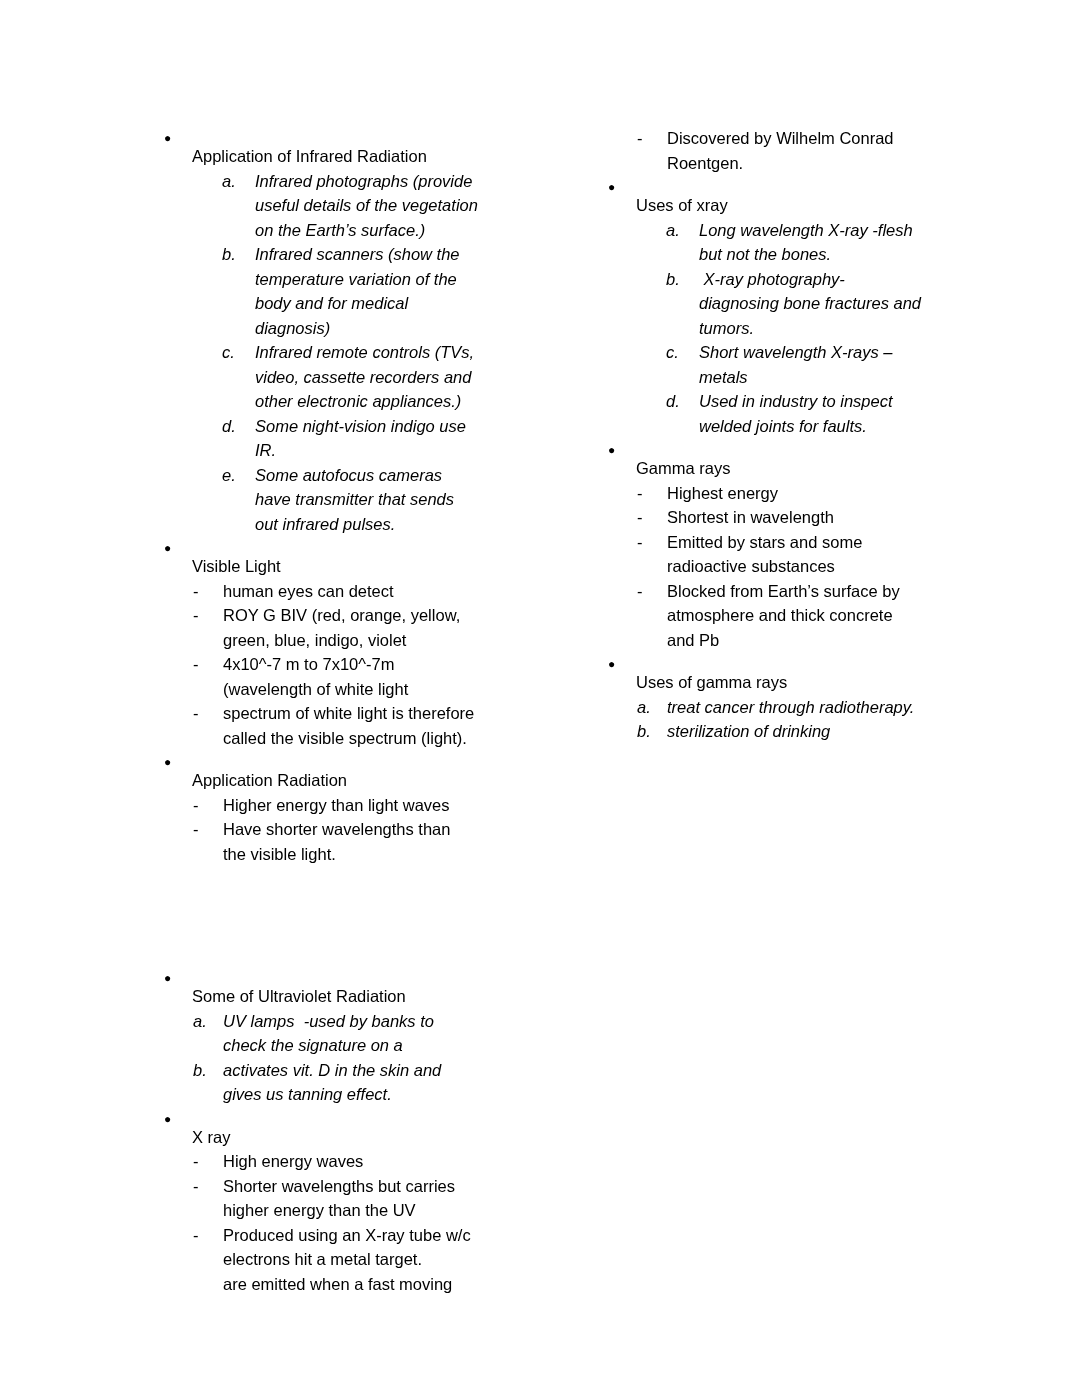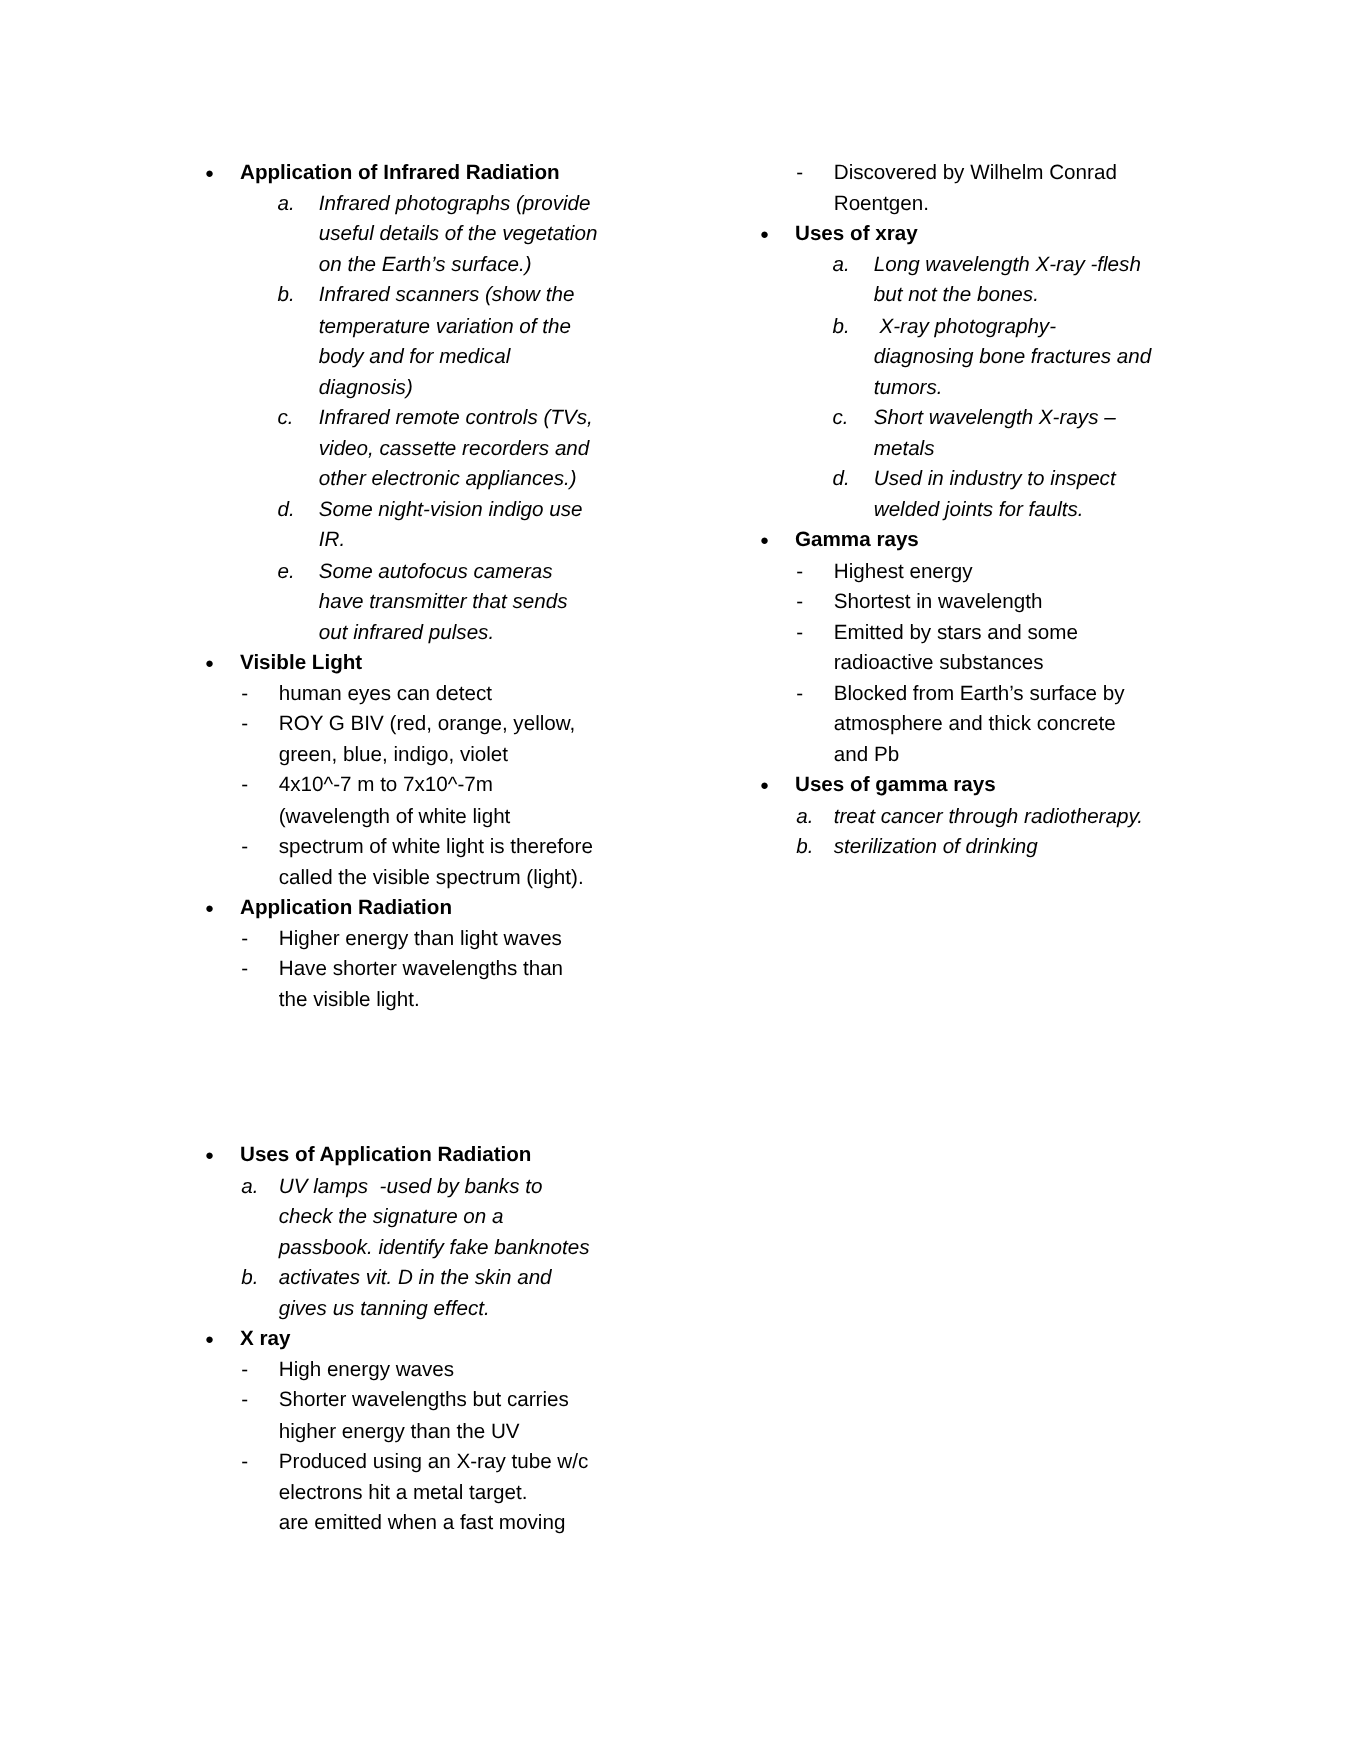--- a/index.html
+++ b/index.html
@@ -37,21 +37,21 @@
   .line   { white-space: pre; }
 
   
   .level1 { padding-left: 0;    }
   .level1 > .marker { width: 28px; }
   .level2 { padding-left: 29px; }
   .level2 > .marker { width: 30px; }
   .level3 { padding-left: 58px; }
   .level3 > .marker { width: 33px; }
 
-  .heading-row .heading-text { font-weight: bold; }
+  .heading-row .heading-text { font-weight: normal; margin-top: 18px; }
   .marker.bullet {
     font-size: 12px;
     line-height: 24.5px;
   }
   .italic > .marker, .italic .lines { font-style: italic; }
 
   .spacer { width: 100%; }
 </style>
 </head>
 <body>
@@ -66,22 +66,22 @@
       <div class="row level3 italic"><span class="marker">e.</span><div class="lines"><div class="line">Some autofocus cameras</div><div class="line">have transmitter that sends</div><div class="line">out infrared pulses.</div></div></div>
       <div class="row level1 heading-row"><span class="marker bullet">●</span><span class="heading-text">Visible Light</span></div>
       <div class="row level2"><span class="marker">-</span><div class="lines"><div class="line">human eyes can detect</div></div></div>
       <div class="row level2"><span class="marker">-</span><div class="lines"><div class="line">ROY G BIV (red, orange, yellow,</div><div class="line">green, blue, indigo, violet</div></div></div>
       <div class="row level2"><span class="marker">-</span><div class="lines"><div class="line">4x10^-7 m to 7x10^-7m</div><div class="line">(wavelength of white light</div></div></div>
       <div class="row level2"><span class="marker">-</span><div class="lines"><div class="line">spectrum of white light is therefore</div><div class="line">called the visible spectrum (light).</div></div></div>
       <div class="row level1 heading-row"><span class="marker bullet">●</span><span class="heading-text">Application Radiation</span></div>
       <div class="row level2"><span class="marker">-</span><div class="lines"><div class="line">Higher energy than light waves</div></div></div>
       <div class="row level2"><span class="marker">-</span><div class="lines"><div class="line">Have shorter wavelengths than</div><div class="line">the visible light.</div></div></div>
       <div class="spacer" style="height: 100px;"></div>
-      <div class="row level1 heading-row"><span class="marker bullet">●</span><span class="heading-text">Uses of Application Radiation</span></div>
-      <div class="row level2 italic"><span class="marker">a.</span><div class="lines"><div class="line">UV lamps  -used by banks to</div><div class="line">check the signature on a</div><div class="line">passbook. identify fake banknotes</div></div></div>
+      <div class="row level1 heading-row"><span class="marker bullet">●</span><span class="heading-text">Some of Ultraviolet Radiation</span></div>
+      <div class="row level2 italic"><span class="marker">a.</span><div class="lines"><div class="line">UV lamps  -used by banks to</div><div class="line">check the signature on a</div></div></div>
       <div class="row level2 italic"><span class="marker">b.</span><div class="lines"><div class="line">activates vit. D in the skin and</div><div class="line">gives us tanning effect.</div></div></div>
       <div class="row level1 heading-row"><span class="marker bullet">●</span><span class="heading-text">X ray</span></div>
       <div class="row level2"><span class="marker">-</span><div class="lines"><div class="line">High energy waves</div></div></div>
       <div class="row level2"><span class="marker">-</span><div class="lines"><div class="line">Shorter wavelengths but carries</div><div class="line">higher energy than the UV</div></div></div>
       <div class="row level2"><span class="marker">-</span><div class="lines"><div class="line">Produced using an X-ray tube w/c</div><div class="line">electrons hit a metal target.</div><div class="line">are emitted when a fast moving</div></div></div>
     </div>
   <div class="column col-right">
       <div class="row level2"><span class="marker">-</span><div class="lines"><div class="line">Discovered by Wilhelm Conrad</div><div class="line">Roentgen.</div></div></div>
       <div class="row level1 heading-row"><span class="marker bullet">●</span><span class="heading-text">Uses of xray</span></div>
       <div class="row level3 italic"><span class="marker">a.</span><div class="lines"><div class="line">Long wavelength X-ray -flesh</div><div class="line">but not the bones.</div></div></div>

